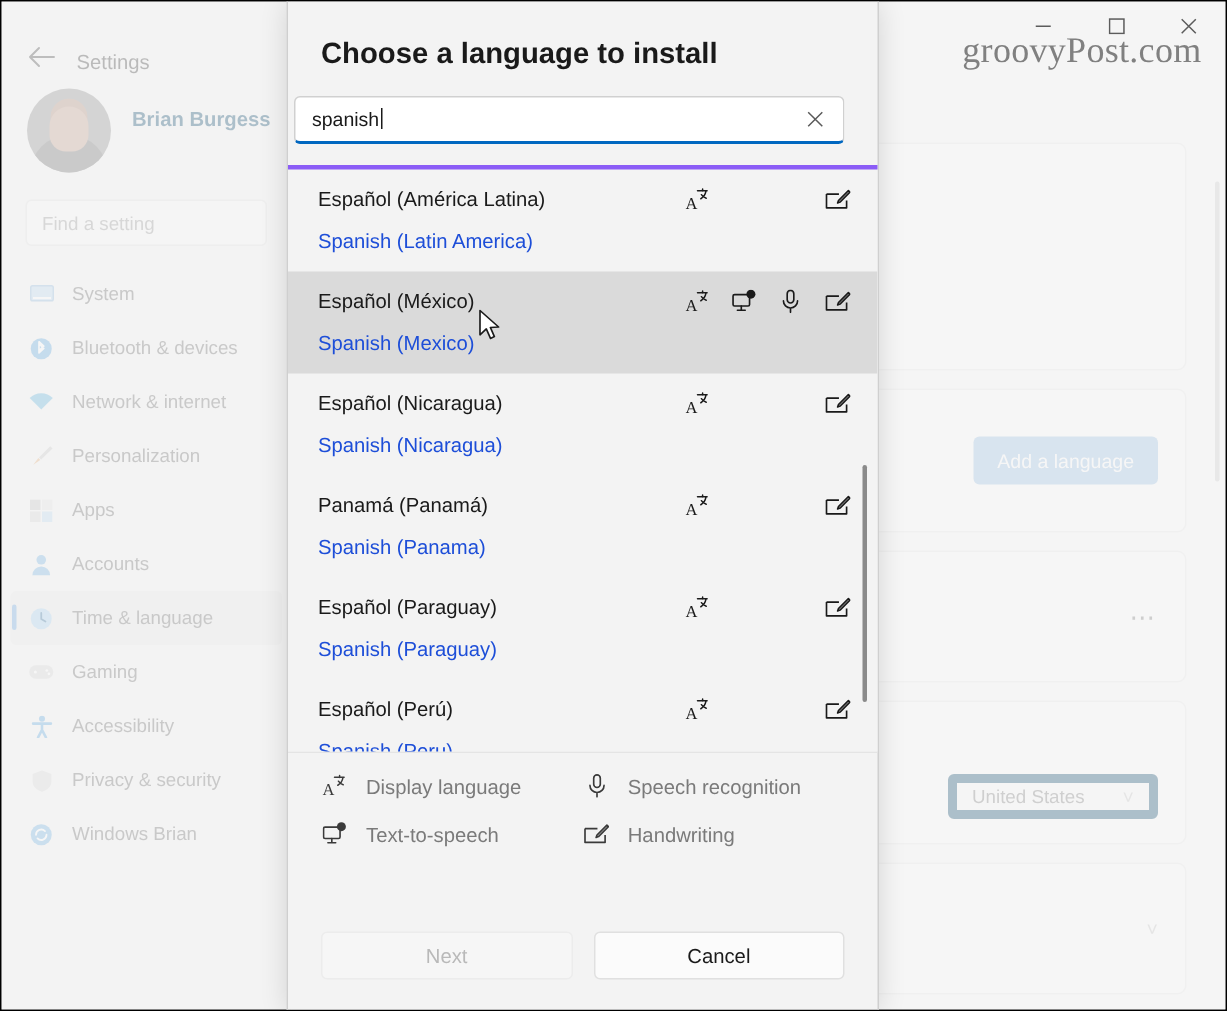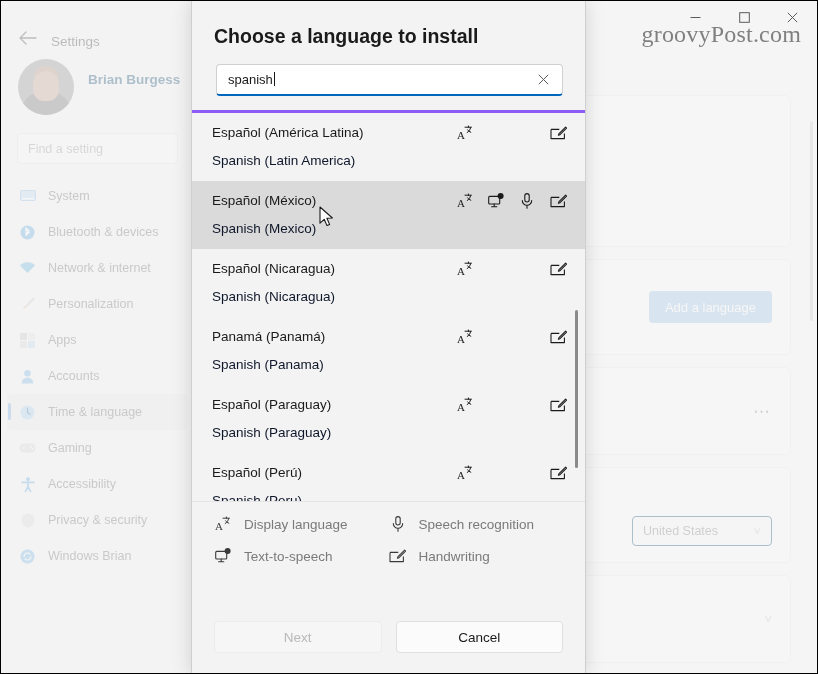--- a/index.html
+++ b/index.html
@@ -130,21 +130,21 @@
   .card.row  { height: 88px; }
   .primary-btn {
     background: #9dc3e6; color: #fff;
     border: none; border-radius: 4px;
     height: 32px; padding: 0 16px;
     font-size: 13px;
     font-family: "Liberation Sans", sans-serif;
   }
   .ellipsis-btn { font-size: 17px; color: #7a7a7a; letter-spacing: 2px; }
   .combo {
-    border: 1px solid #0c4a6e; border-radius: 4px;
+    border: 6px solid #0c4a6e; border-radius: 4px;
     height: 30px; min-width: 140px;
     display: flex; align-items: center; justify-content: space-between;
     padding: 0 10px; font-size: 12.5px; color: #7d7d7d;
     background: #fcfcfc;
     margin-top: 32px;
   }
   .pane-scrollbar {
     position: absolute; right: 4px; top: 120px;
     width: 3px; height: 200px; border-radius: 2px;
     background: #cfcfcf;
@@ -184,21 +184,21 @@
     border-left: 1px solid #cfcfcf;
     border-right: 1px solid #cfcfcf;
     display: flex; flex-direction: column;
     z-index: 50;
     box-shadow: 0 0 18px rgba(0,0,0,.14);
   }
   #dialog-title {
     font-size: 19.5px; font-weight: bold; color: #1a1a1a;
     padding: 24px 22px 16px 22px;
   }
-  #search-row { padding: 0 22px 14px 24px; }
+  #search-row { padding: 0 22px 14px 4px; }
   #search-field {
     height: 32px;
     background: #fff;
     border: 1px solid #d0d0d0;
     border-bottom: 2px solid #0067c0;
     border-radius: 4px;
     display: flex; align-items: center;
     padding: 0 8px 0 11px;
   }
   #search-value {
@@ -231,21 +231,21 @@
     align-content: start;
   }
   .lang-row.selected { background: #dadada; }
   .lang-native {
     grid-column: 1; grid-row: 1;
     font-size: 13.5px; color: #1a1a1a;
     line-height: 18px;
   }
   .lang-english {
     grid-column: 1; grid-row: 2;
-    font-size: 13.5px; color: #0f172a;
+    font-size: 13.5px; color: #1d4ed8;
     line-height: 18px; margin-top: 10px;
   }
   .lang-icons {
     grid-column: 2; grid-row: 1;
     display: flex; align-items: center; gap: 13px;
     height: 18px;
   }
   .lang-icons .feat {
     width: 18px; height: 18px;
     display: flex; align-items: center; justify-content: center;

